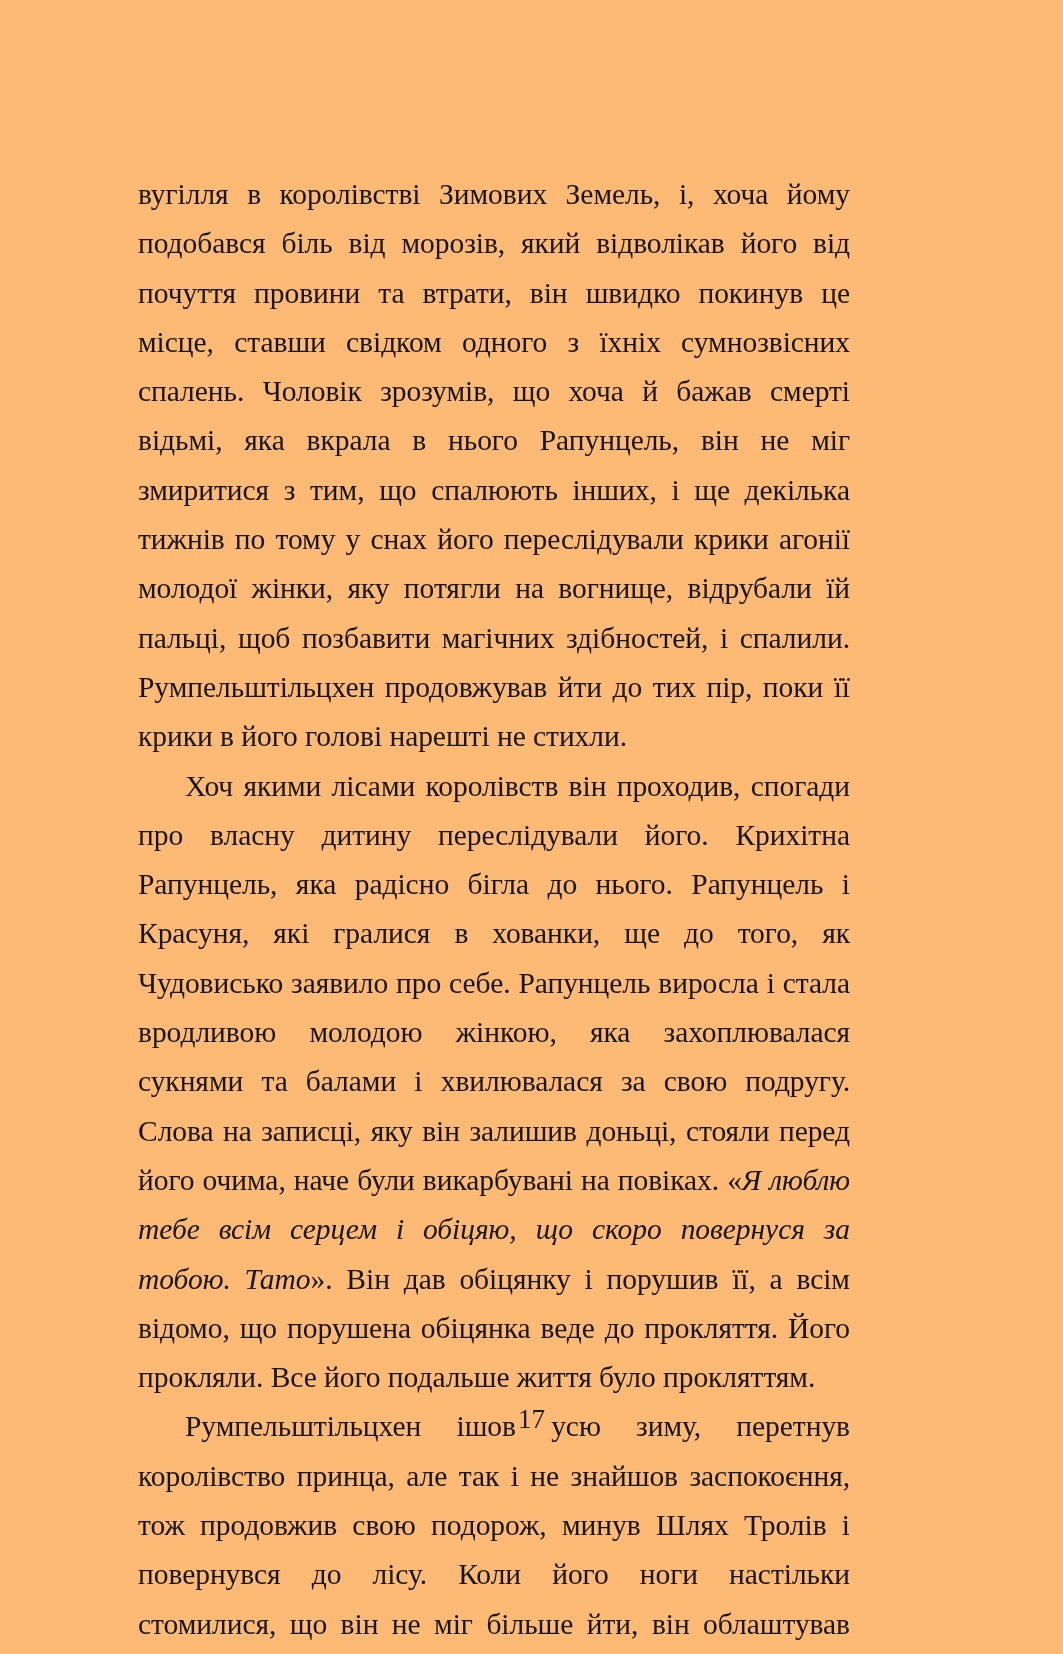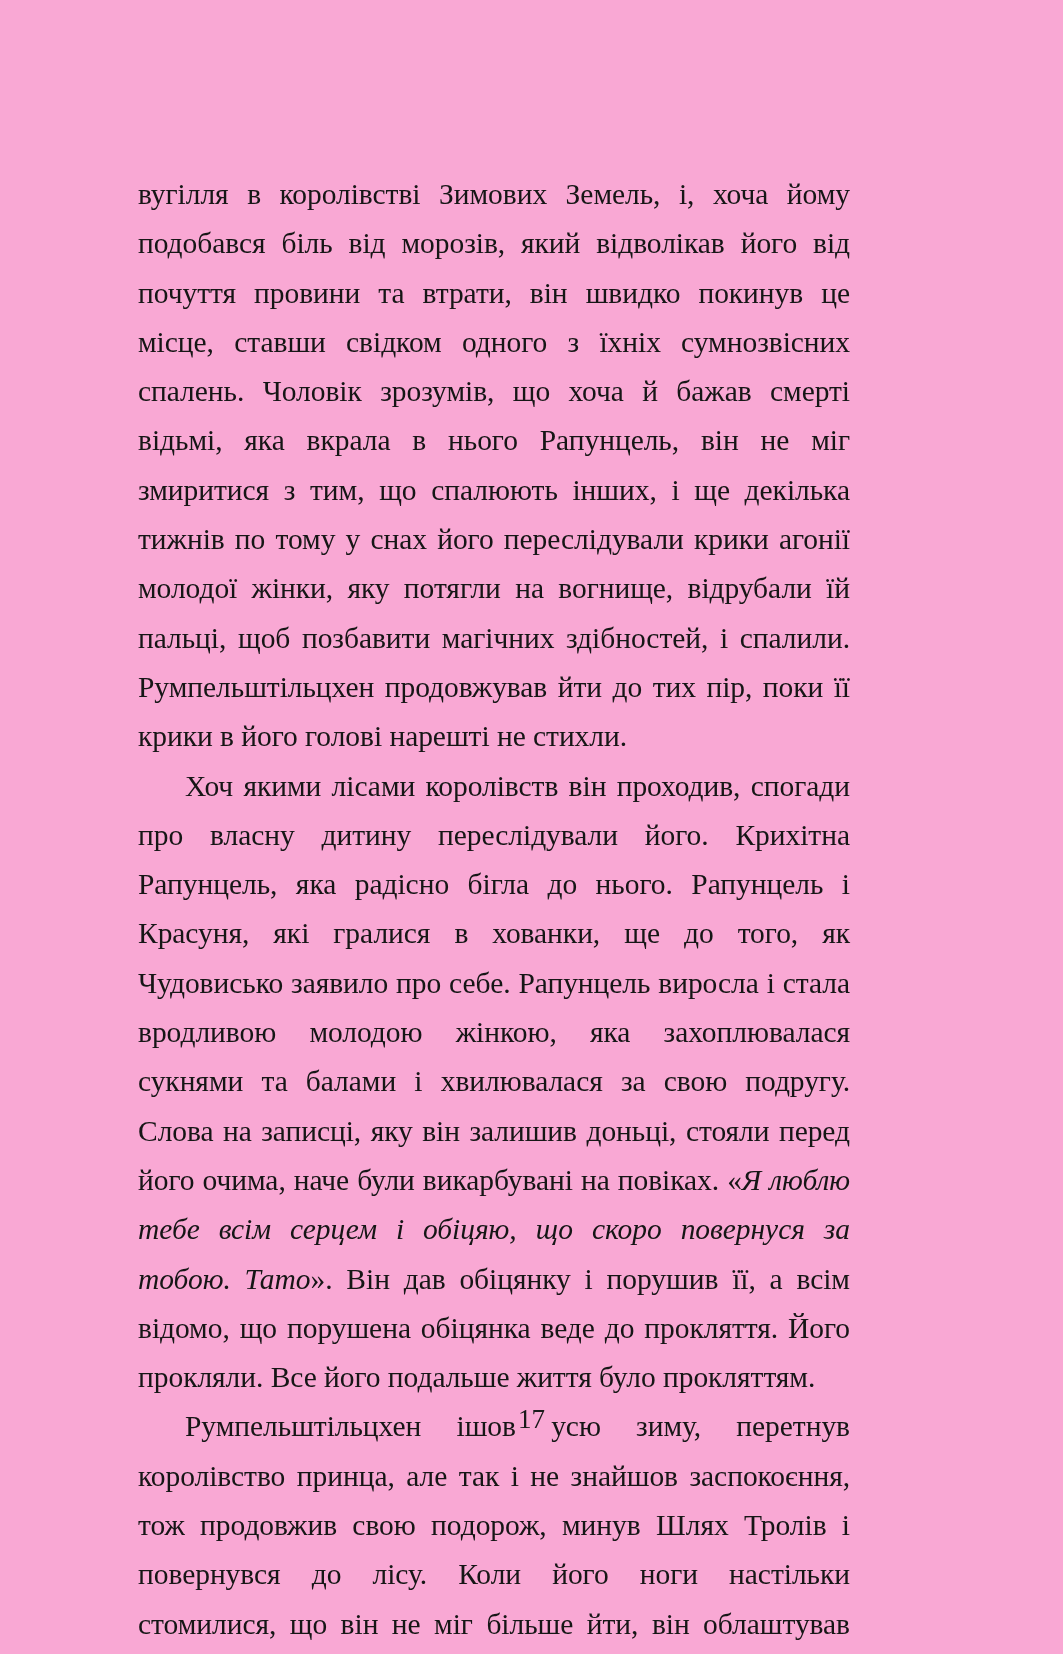--- a/index.html
+++ b/index.html
@@ -12,21 +12,21 @@
     height: 1654px;
     font-family: "Liberation Serif", "DejaVu Serif", serif;
     color: #1a1a1a;
     position: relative;
     overflow: hidden;
   }
   .page {
     width: 1063px;
     height: 1654px;
     position: relative;
-    background: #f9a8d4;
+    background: #fdba74;
     box-sizing: border-box;
   }
   .text-block {
     position: absolute;
     left: 138px;
     top: 170px;
     width: 712px;
   }
   p.para {
     margin: 0;

